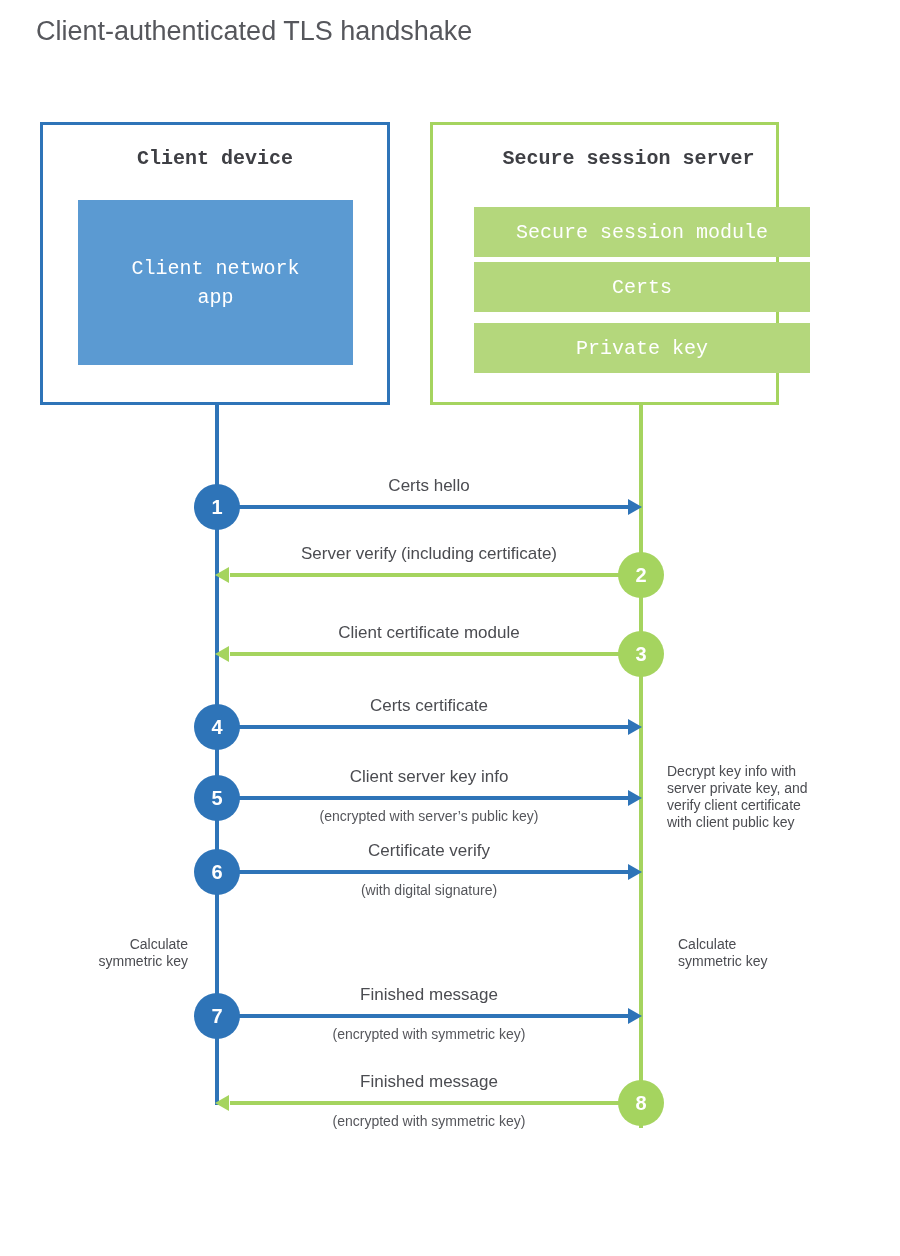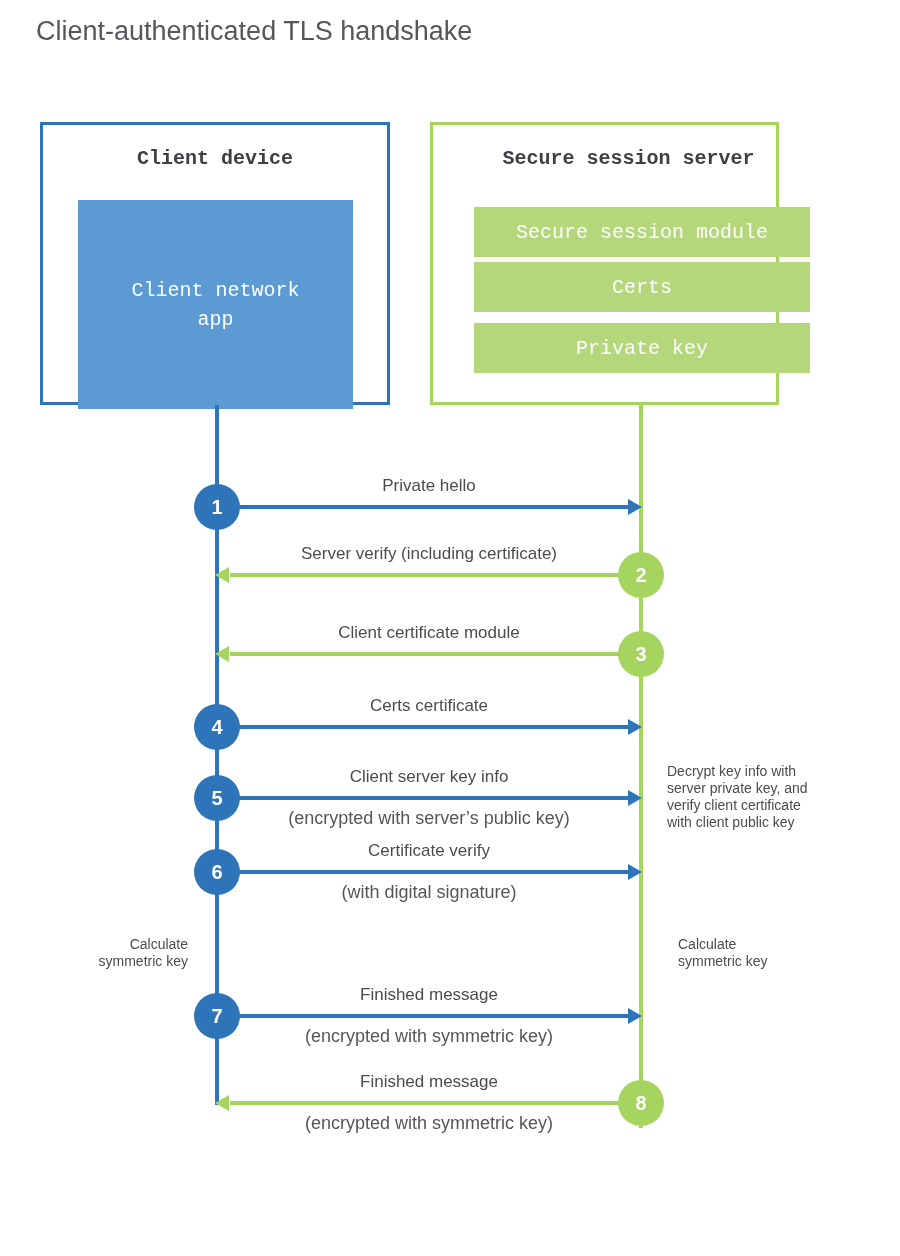--- a/index.html
+++ b/index.html
@@ -11,21 +11,21 @@
   .canvas { position:relative; width:900px; height:1256px; background:#fff; overflow:hidden; }
 
   .title { position:absolute; left:36px; top:16px; margin:0; font-size:27px; font-weight:400;
            color:#56575c; }
 
   .box { position:absolute; top:122px; height:283px; box-sizing:border-box; background:#fff;font-family:Liberation Mono, monospace; }
   .box.client { left:40px; width:350px; border:3px solid var(--blue); }
   .box.server { left:430px; width:349px; border:3px solid var(--green);padding-left:48px; }
   .box-title { margin-top:22px; text-align:center; font-size:20px; font-weight:700; color:#3e3f44; }
 
-  .app-box { position:absolute; left:35px; top:75px; width:275px; height:209px;
+  .app-box { position:absolute; left:35px; top:75px; width:275px; height:165px;
              background:var(--blue-fill); display:flex; align-items:center; justify-content:center;
              text-align:center; color:#fff; font-size:20px; line-height:1.45; white-space:pre-line; }
 
   .bar { position:absolute; left:41px; width:336px; height:50px; background:var(--green-fill);
          display:flex; align-items:center; justify-content:center; color:#fff; font-size:20px; }
   .bar1 { top:75px;margin-top:7px; } .bar2 { top:137px; } .bar3 { top:198px;text-align:right; }
 
   .vline { position:absolute; width:4px; }
   .blue-line  { left:215px; top:405px; height:700px; background:var(--blue); }
   .green-line { left:639px; top:405px; height:723px; background:var(--green); }
@@ -38,21 +38,21 @@
            border-top:8px solid transparent; border-bottom:8px solid transparent; }
   .right .mhead { left:628px; border-left:14px solid var(--blue); }
   .left  .mhead { left:215px; border-right:14px solid var(--green); }
   .mcircle { position:absolute; top:-23px; width:46px; height:46px; border-radius:50%; color:#fff;
              font-size:20px; font-weight:700; display:flex; align-items:center; justify-content:center; }
   .right .mcircle { left:194px; background:var(--blue); }
   .left  .mcircle { left:618px; background:var(--green); }
   .mlabel { position:absolute; left:217px; width:424px; top:-31px; text-align:center;
             font-size:17px; color:#4b4c51; }
   .msub   { position:absolute; left:217px; width:424px; top:10px; text-align:center;
-            font-size:18px; color:#55565b; }
+            font-size:14px; color:#55565b; }
 
   .note { position:absolute; font-size:14px; color:#4b4c51; line-height:1.22; white-space:pre-line; }
   .decrypt    { left:667px; top:763px; width:185px; }
   .calc-left  { left:58px;  top:936px; width:130px; text-align:right; }
   .calc-right { left:678px; top:936px; width:130px; text-align:left; }
 </style>
 </head>
 <body>
 
 <div class="canvas">
@@ -71,21 +71,21 @@
     <div class="box-title">Secure session server</div>
     <div class="bar bar1">Secure session module</div>
     <div class="bar bar2">Certs</div>
     <div class="bar bar3">Private key</div>
   </div>
 
   <div class="vline blue-line"></div>
   <div class="vline green-line"></div>
 
   <div class="msg right" style="top:507px">
-    <div class="mlabel">Private hello</div>
+    <div class="mlabel">Certs hello</div>
     <div class="mline"></div>
     <div class="mhead"></div>
     <div class="mcircle">1</div>
   </div>
 
   <div class="msg left" style="top:575px">
     <div class="mlabel">Server verify (including certificate)</div>
     <div class="mline"></div>
     <div class="mhead"></div>
     <div class="mcircle">2</div>

